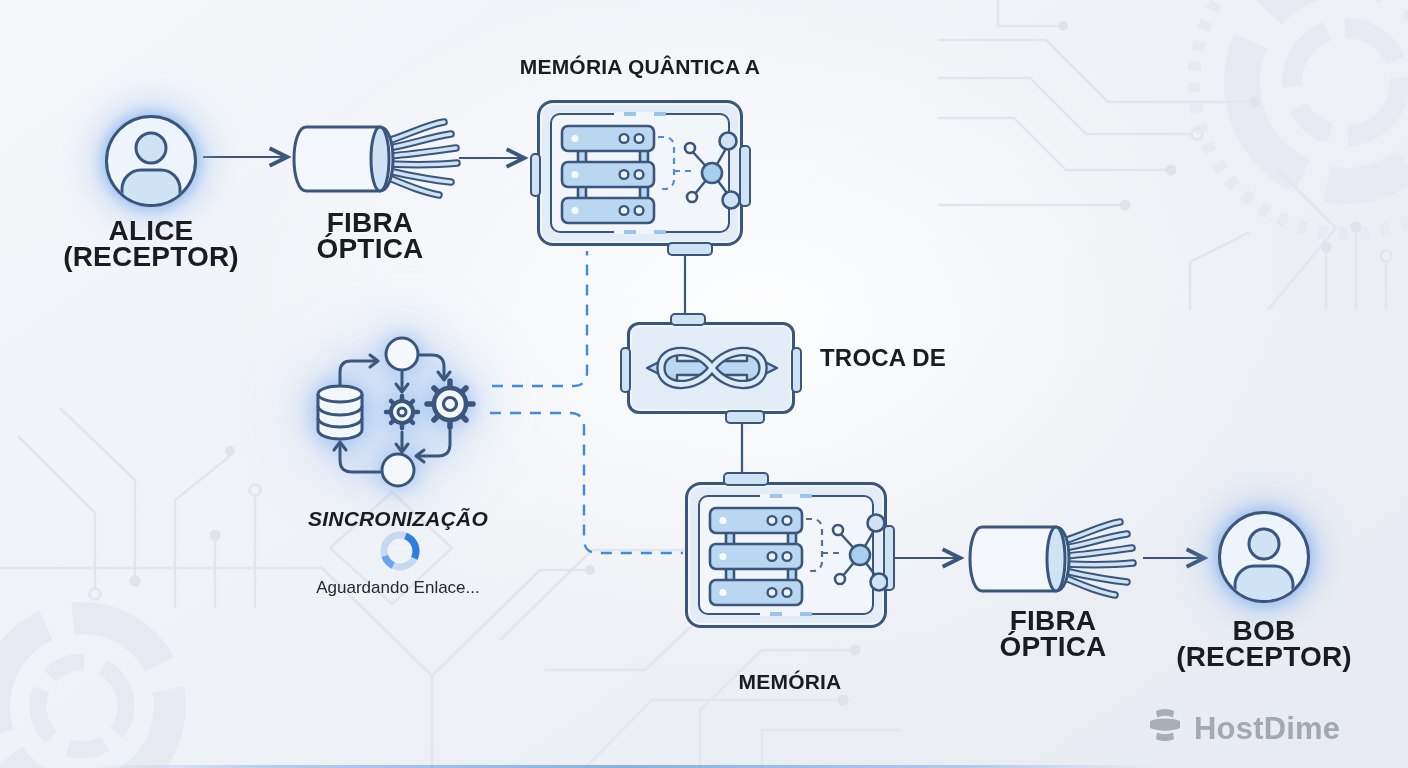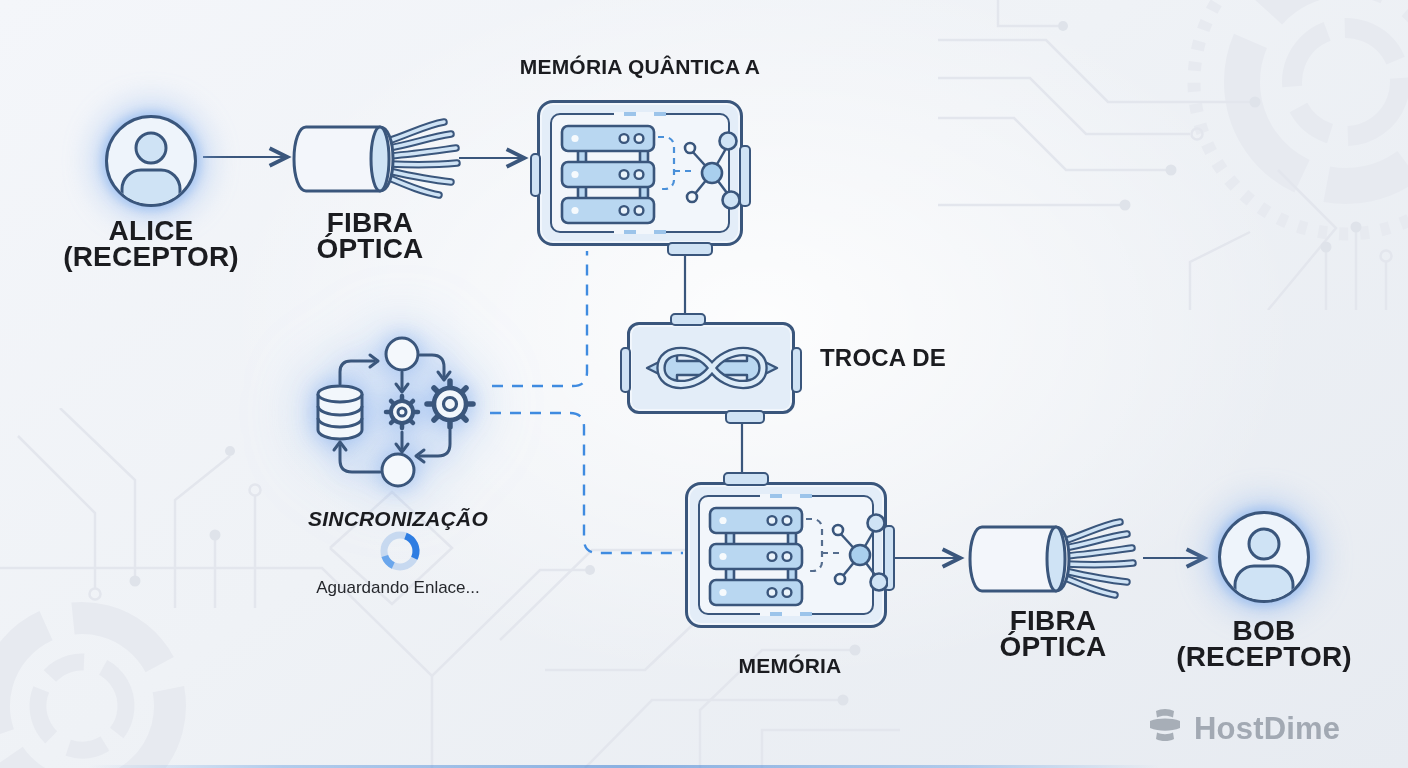--- a/index.html
+++ b/index.html
@@ -295,21 +295,21 @@
           <line x1="152" y1="50" x2="134" y2="72"></line>
         </g>
         <circle cx="152" cy="50" r="10" fill="#a9cfee" stroke="#3a567c" stroke-width="2.6"></circle>
         <circle cx="168" cy="18" r="8.5" fill="#cfe3f5" stroke="#3a567c" stroke-width="2.6"></circle>
         <circle cx="171" cy="77" r="8.5" fill="#cfe3f5" stroke="#3a567c" stroke-width="2.6"></circle>
         <circle cx="130" cy="25" r="5" fill="#f4f9fd" stroke="#3a567c" stroke-width="2.6"></circle>
         <circle cx="132" cy="74" r="5" fill="#f4f9fd" stroke="#3a567c" stroke-width="2.6"></circle>
       </svg>
     </div>
   </div>
-  <div class="lbl" style="left:690px;top:652px;width:200px;font-size:21px;line-height:27px;">
+  <div class="lbl" style="left:690px;top:668px;width:200px;font-size:21px;line-height:27px;">
     <div>MEMÓRIA</div>
   </div>
 
   <svg class="abs" style="left:310px;top:332px;filter:drop-shadow(0 0 12px rgba(137,178,238,.85)) drop-shadow(0 0 30px rgba(137,178,238,.55));" width="180" height="160" viewBox="0 0 180 160">
     <g stroke="#3a567c" stroke-width="3" fill="none" stroke-linecap="round">
       <path d="M30,52 V40 Q30,29 41,29 H64"></path>
       <path d="M68,29 L60,23 M68,29 L60,35"></path>
       <path d="M110,23 H122 Q134,23 134,35 V44"></path>
       <path d="M134,48 L128,40 M134,48 L140,40"></path>
       <path d="M92,40 V56"></path>

